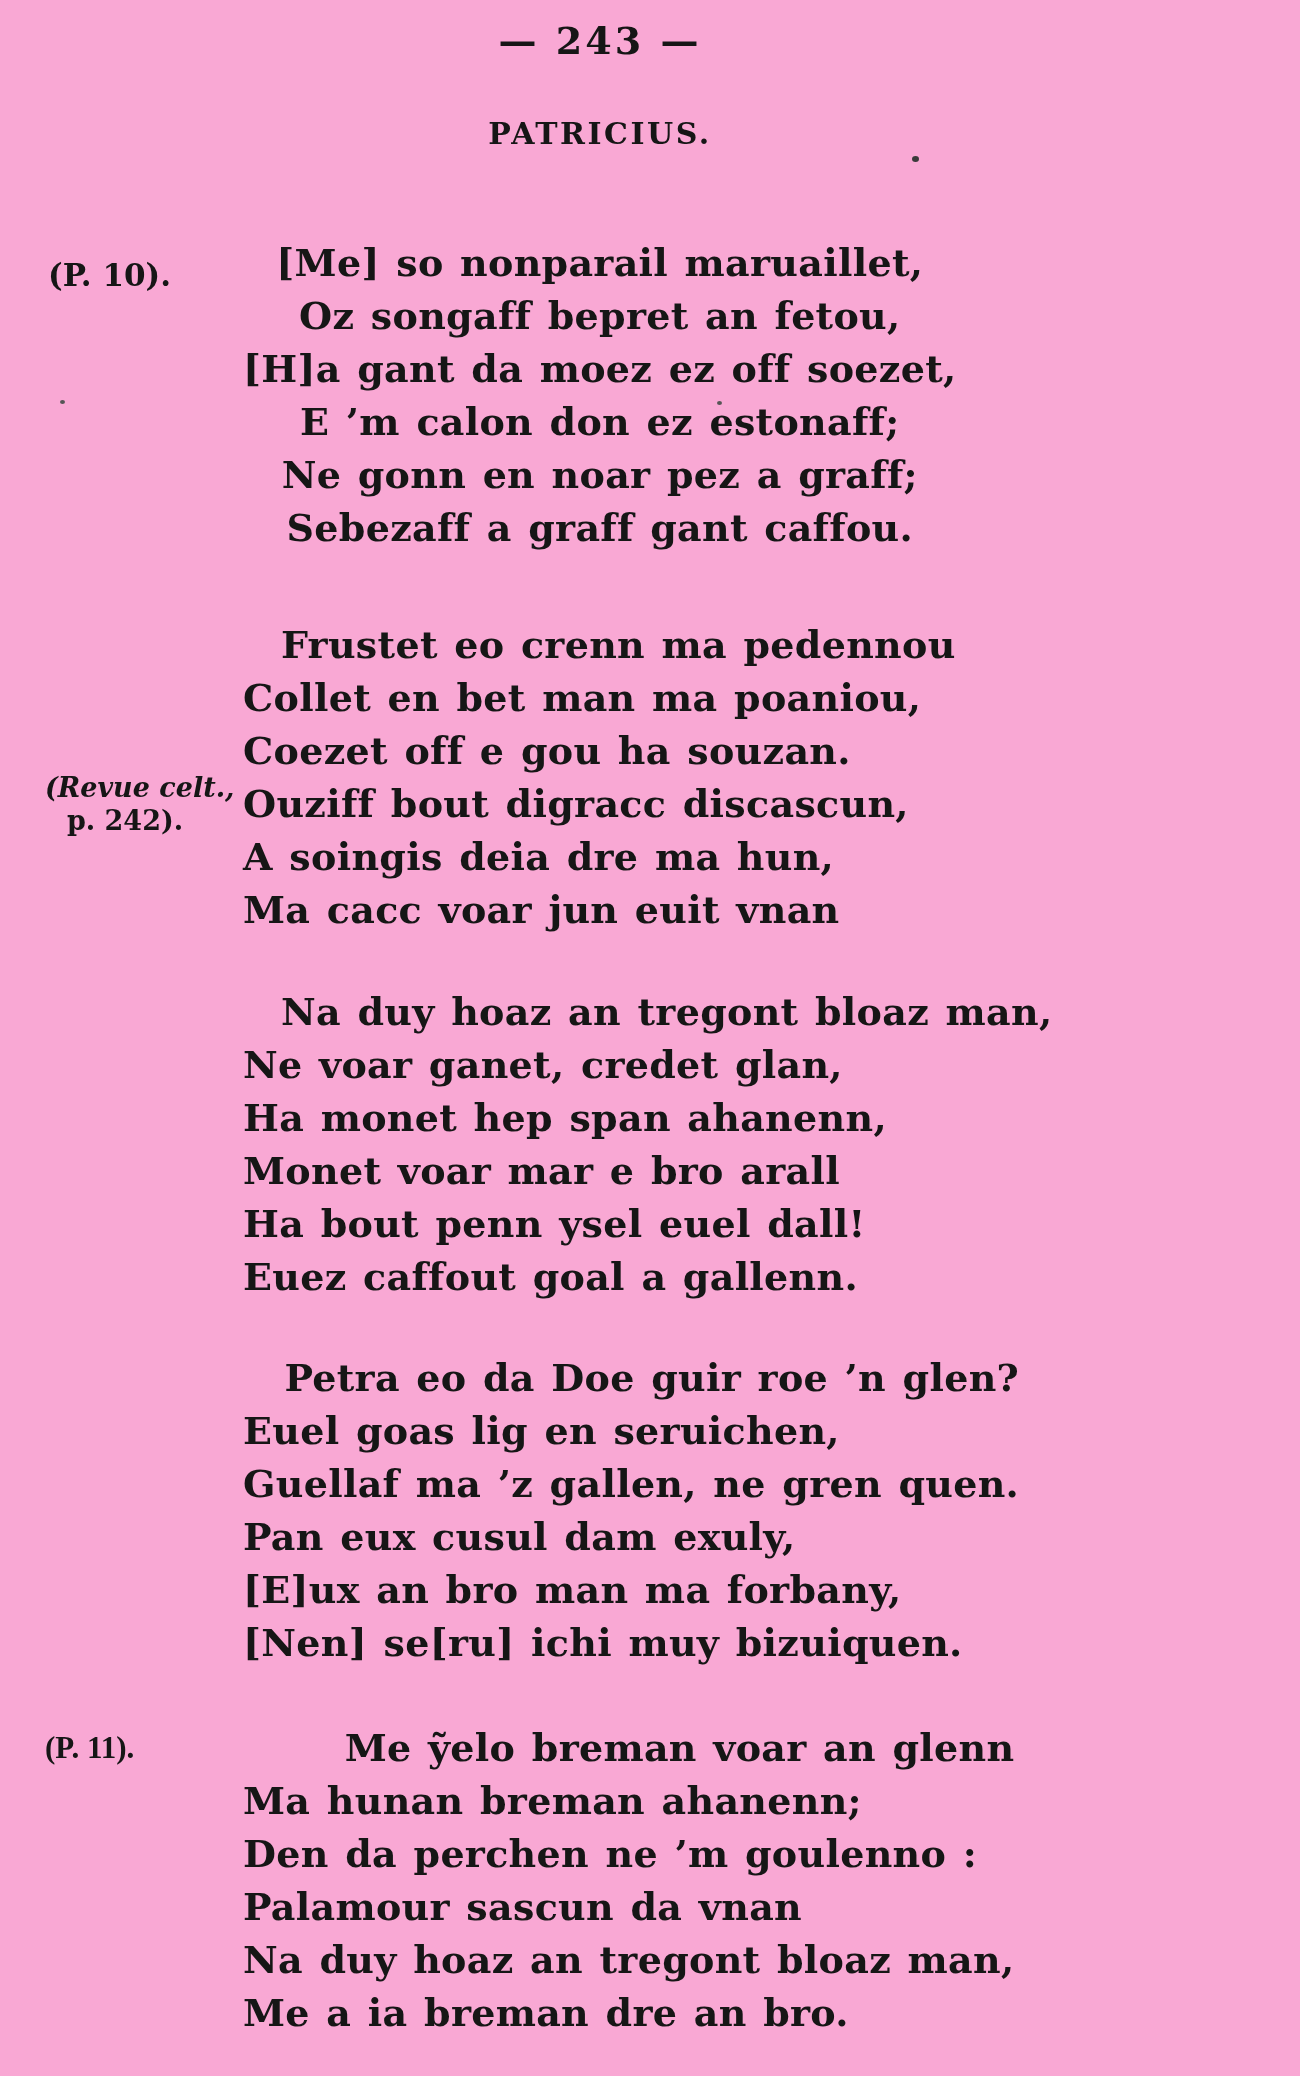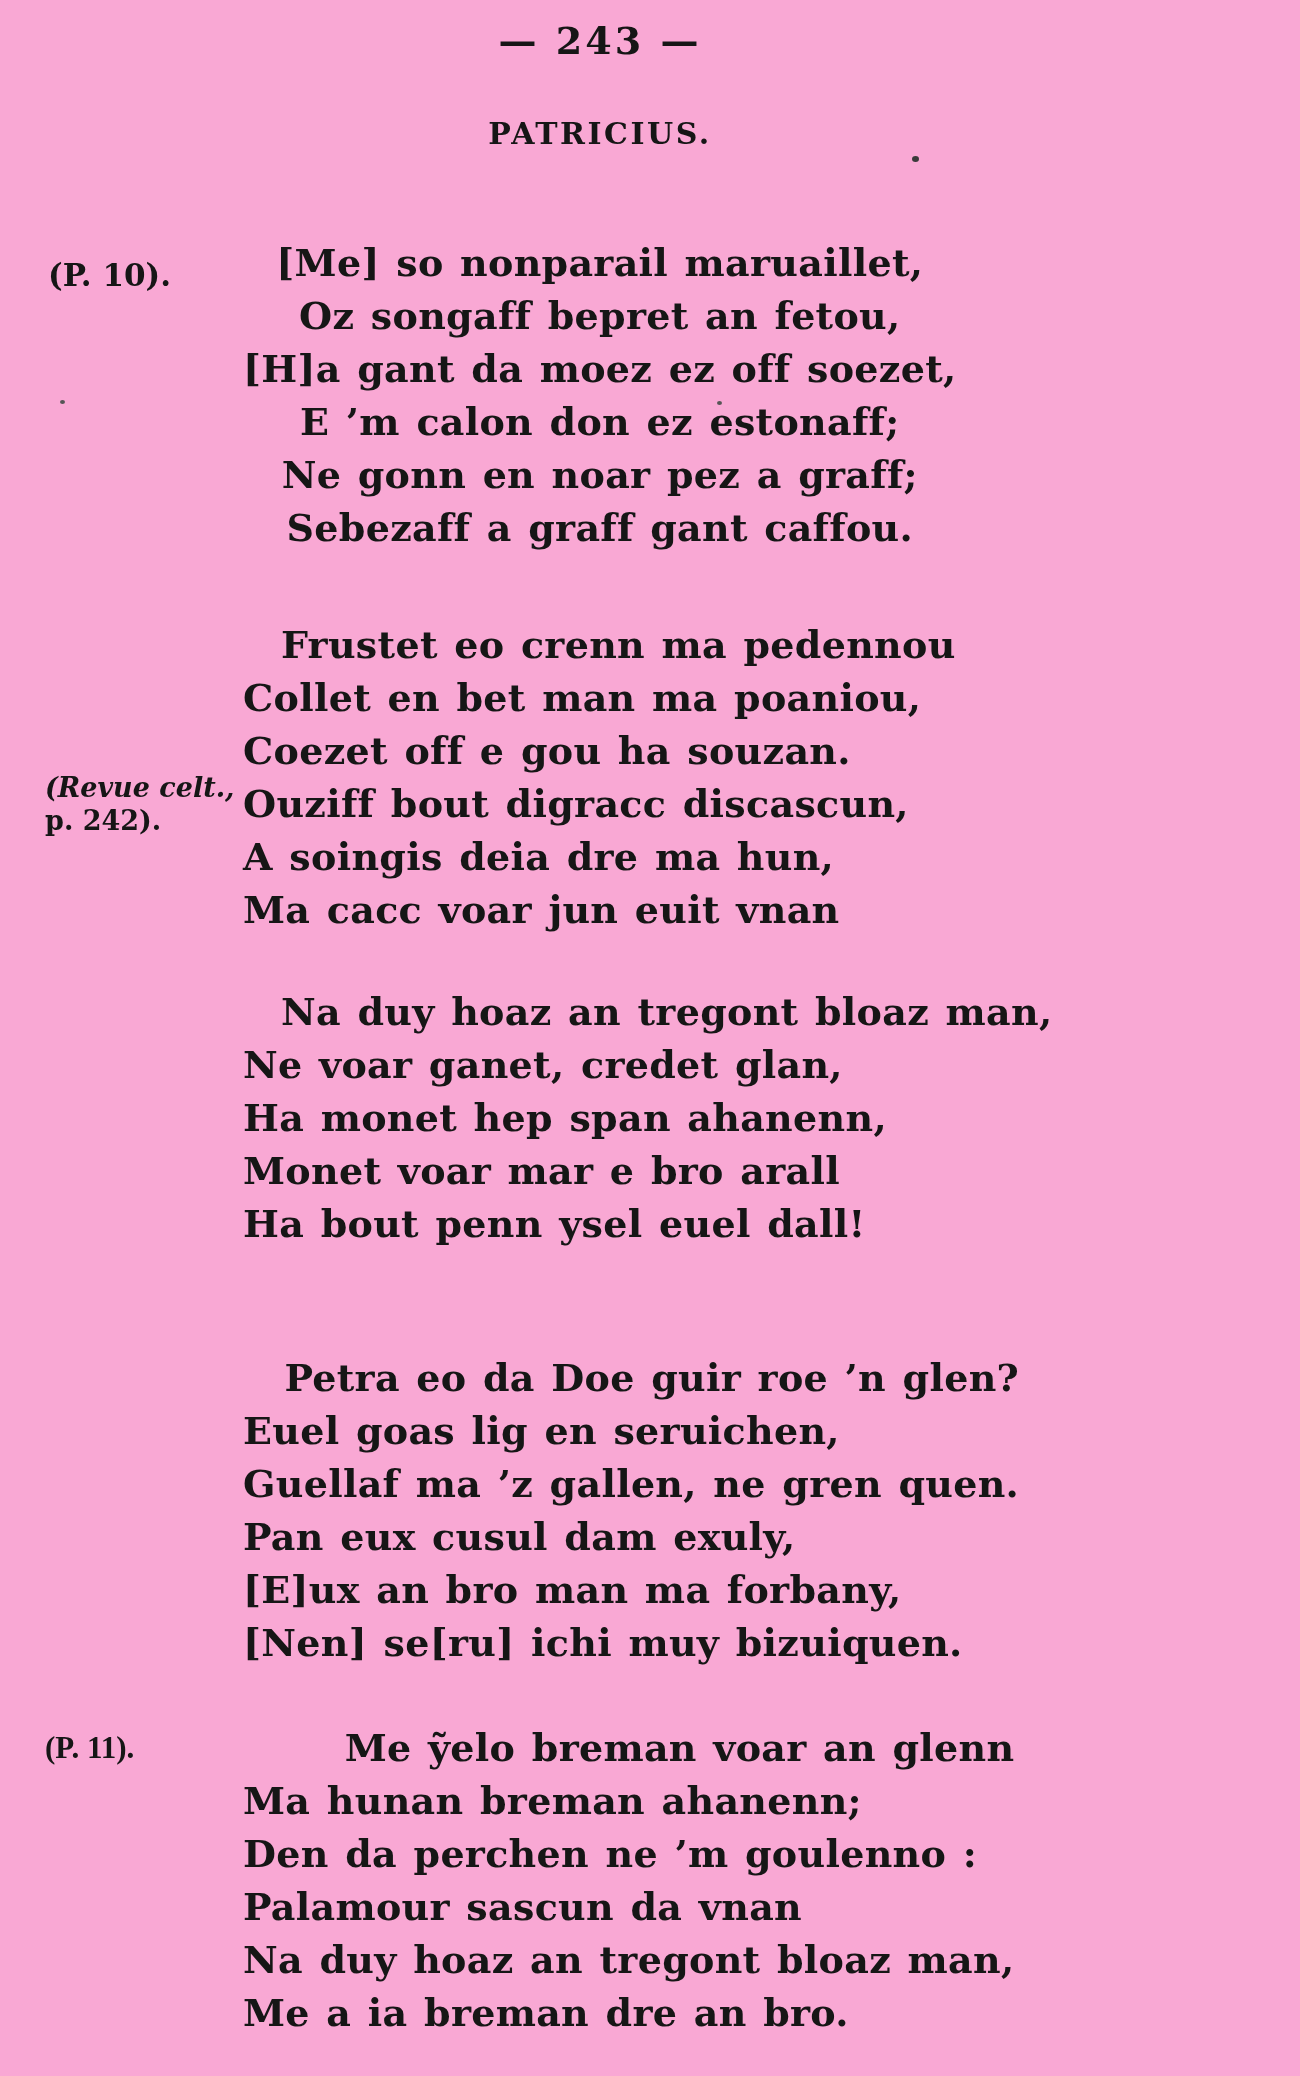--- a/index.html
+++ b/index.html
@@ -51,21 +51,21 @@
     line-height: 50px;
     white-space: nowrap;
   }
   .margin-note.small {
     font-size: 27px;
     line-height: 33px;
     width: 160px;
     margin-top: 45px;
   }
   .margin-note.small .ital { font-style: italic; }
-  .margin-note.small .centered { }
+  .margin-note.small .centered { text-align: center; }
   .speck {
     position: absolute;
     background: #3a3a3a;
     border-radius: 50%;
   }
   .speck.s1 { left: 912px; top: 156px; width: 7px; height: 6px; }
   .speck.s2 { left: 60px;  top: 400px; width: 5px; height: 4px; background:#555; }
   .speck.s3 { left: 717px; top: 401px; width: 5px; height: 4px; background:#555; }
 </style>
 </head>
@@ -107,20 +107,21 @@
     <div>A soingis deia dre ma hun,</div>
     <div>Ma cacc voar jun euit vnan</div>
   </div>
 
   <div class="stanza" style="top:985px;">
     <div class="indent">Na duy hoaz an tregont bloaz man,</div>
     <div>Ne voar ganet, credet glan,</div>
     <div>Ha monet hep span ahanenn,</div>
     <div>Monet voar mar e bro arall</div>
     <div>Ha bout penn ysel euel dall!</div>
+    <div>Euez caffout goal a gallenn.</div>
   </div>
 
   <div class="stanza" style="top:1351px;">
     <div class="indent">Petra eo da Doe guir roe ’n glen?</div>
     <div>Euel goas lig en seruichen,</div>
     <div>Guellaf ma ’z gallen, ne gren quen.</div>
     <div>Pan eux cusul dam exuly,</div>
     <div>[E]ux an bro man ma forbany,</div>
     <div>[Nen] se[ru] ichi muy bizuiquen.</div>
   </div>

